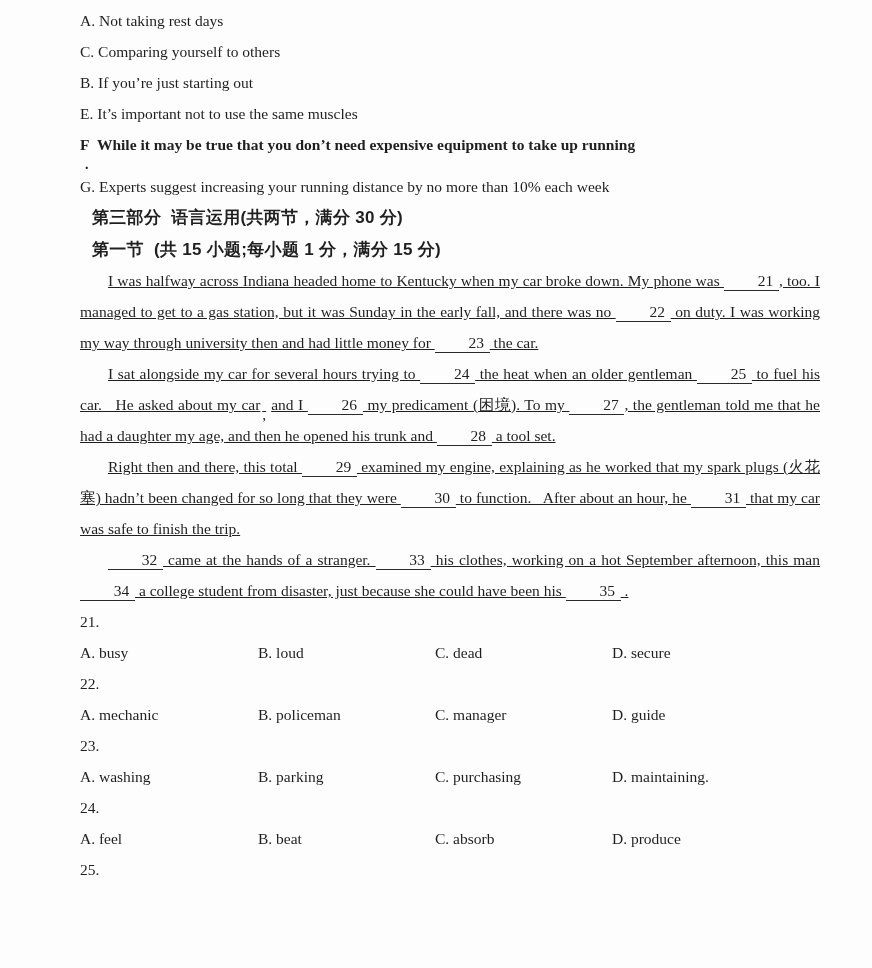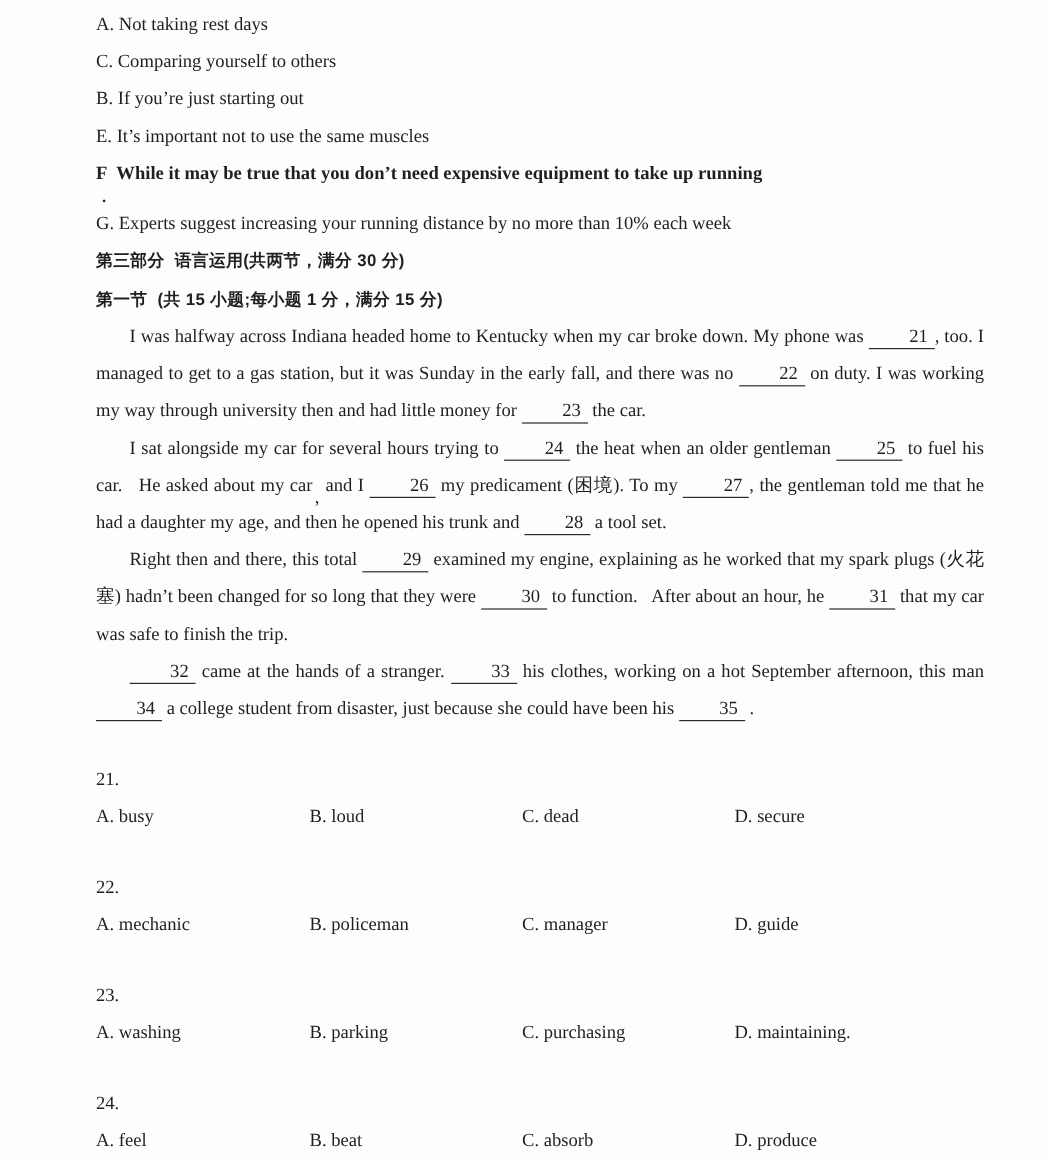--- a/index.html
+++ b/index.html
@@ -23,49 +23,51 @@
   .f-dot {
     position: absolute;
     left: 5px; top: 20px;
     font-size: 14px;
   }
 
   
   .hdr {
     font-family: "Liberation Sans", sans-serif;
     font-weight: 700;
-    font-size: 14px;
+    font-size: 17px;
     line-height: 31.5px;
     letter-spacing: 0.3px;
+    margin-left: 12px;
   }
 
   
   .para {
     margin: 0;
     text-align: justify;
     text-indent: 28px;
     font-size: 15.5px;
     line-height: 31px;
+    text-decoration: underline;
   }
   .blank {
     display: inline-block;
     min-width: 55px;
     text-align: center;
     line-height: 18px;
     border-bottom: 1.4px solid #2b2b2b;
     vertical-align: baseline;
   }
   .drop-char {
     position: relative;
     top: 10px;
     margin: 0 5px 0 2px;
   }
 
   
-  .qnum { font-size: 15.5px; line-height: 31px; margin-top: 28px; }
+  .qnum { font-size: 15.5px; line-height: 31px; }
   .qopts {
     display: grid;
     grid-template-columns: 178px 177px 177px 1fr;
     font-size: 15.5px;
     line-height: 31px;
   }
 </style>
 </head>
 <body>
 

